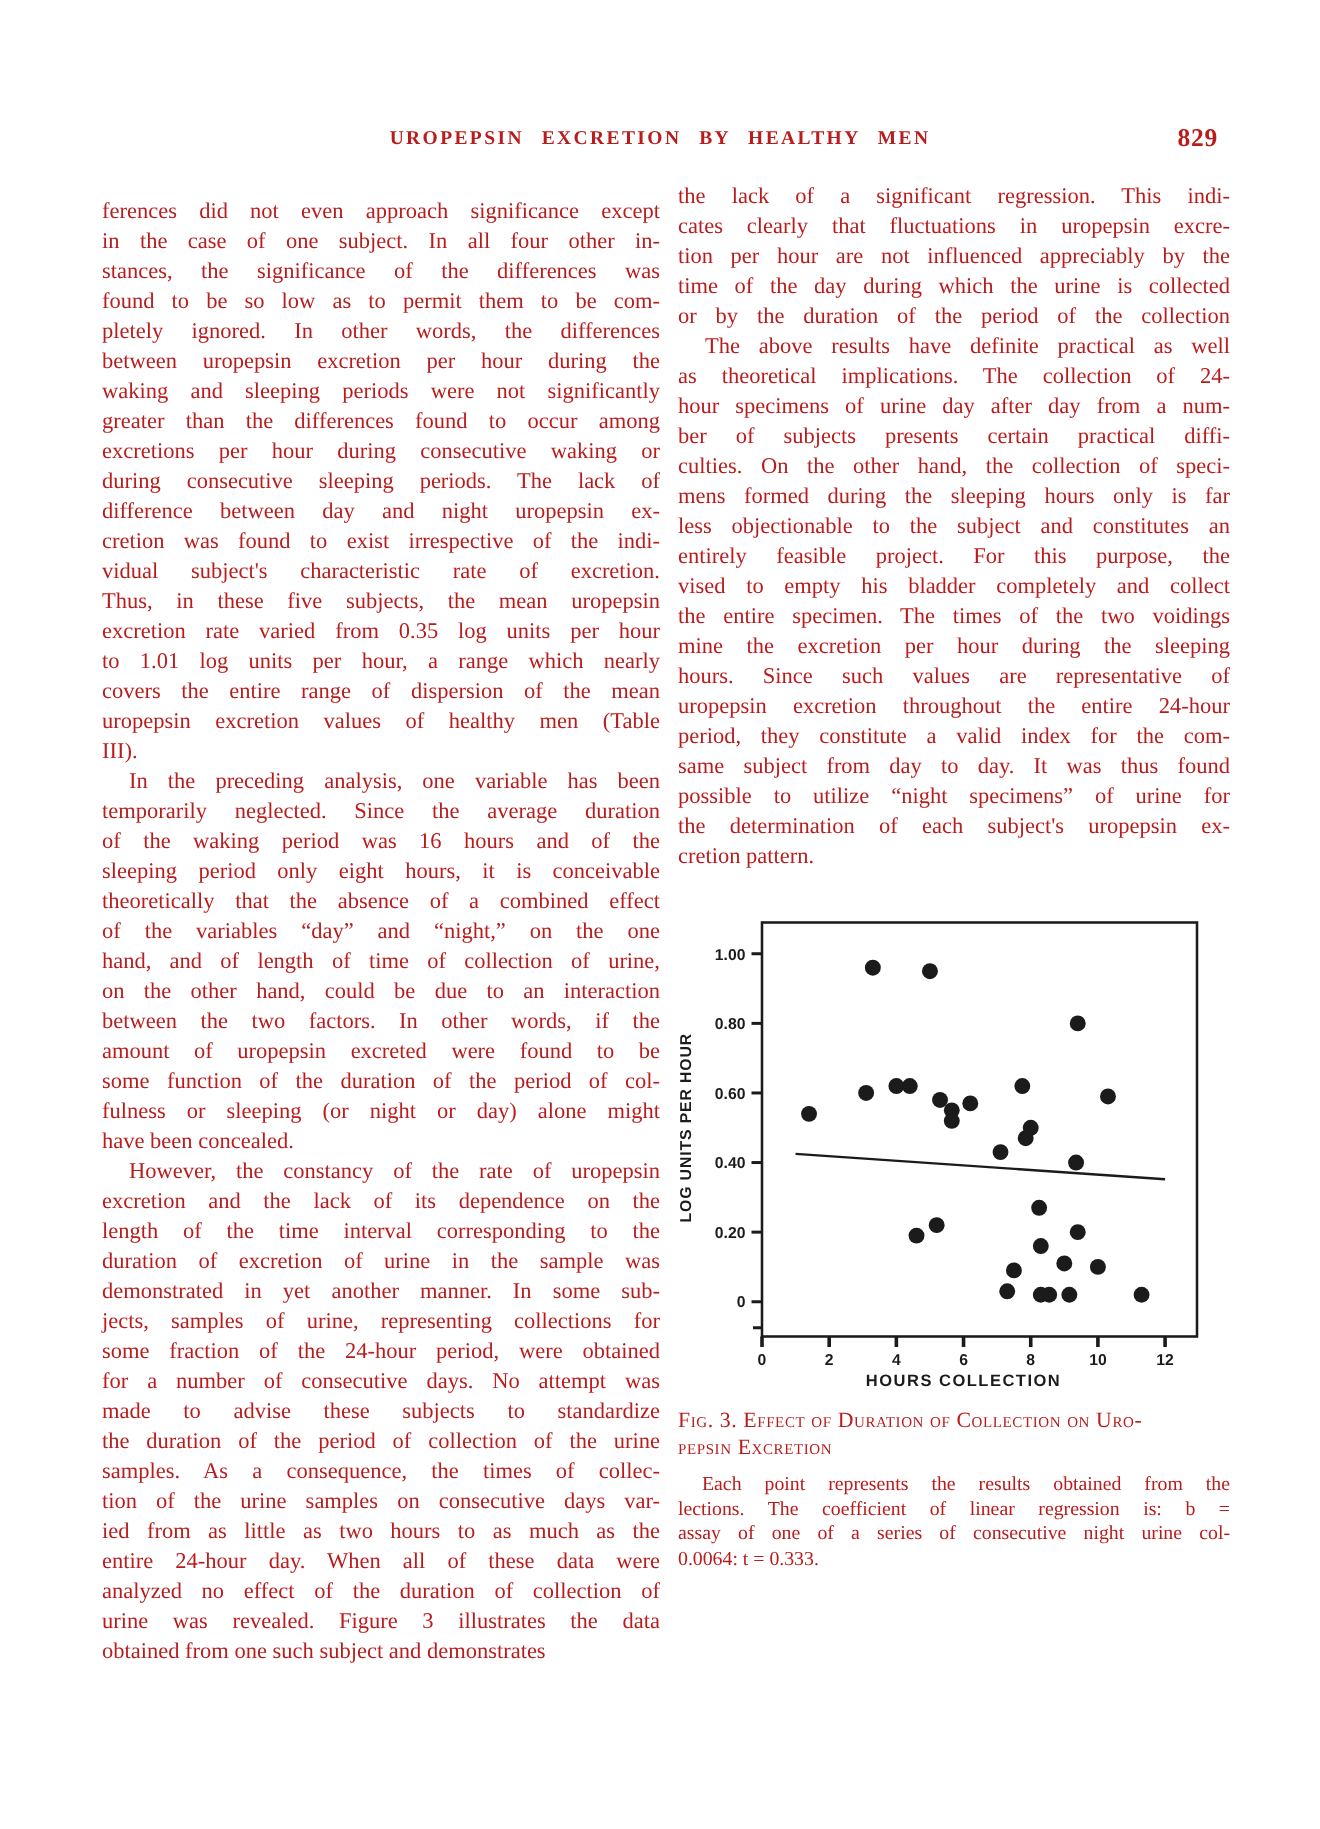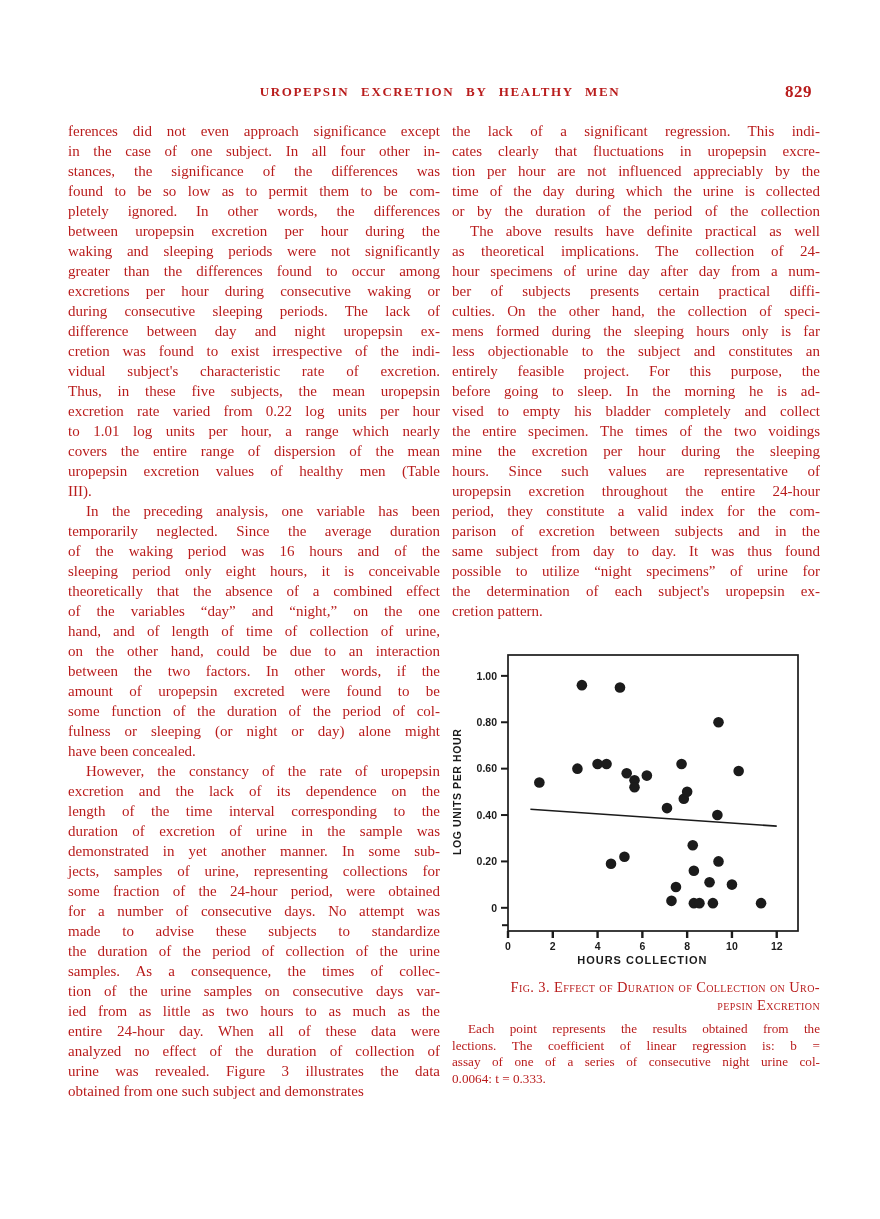--- a/index.html
+++ b/index.html
@@ -16,31 +16,31 @@
   #running-title{
     display:block;text-align:center;
     font-size:13px;font-weight:bold;letter-spacing:1.6px;word-spacing:7px;
   }
   #page-number{
     position:absolute;right:0;top:-2px;
     font-size:17px;font-weight:bold;letter-spacing:.5px;
   }
   
   .col{position:absolute;top:121px;font-size:15px;line-height:20px;}
-  #left-col{left:68px;width:372px;}
+  #left-col{left:68px;width:372px;margin-top:10px;}
   #right-col{left:452px;width:368px;}
   .para{margin:0;}
   .tline{text-align:justify;text-align-last:justify;white-space:normal;}
   .tline.last{text-align-last:left;}
   .tline.first-indent{text-indent:18px;}
   
   #figure-3{margin-top:30px;}
   #figure-3 svg{display:block;}
   #fig-caption-title{
-    margin-top:11px;text-align:right;
+    margin-top:11px;text-align:left;
     font-variant:small-caps;font-size:14.5px;line-height:18px;letter-spacing:.4px;
   }
   #fig-caption-body{
     margin-top:7px;font-size:13.2px;line-height:16.5px;
   }
   #fig-caption-body .tline.first-indent{text-indent:16px;}
 </style>
 </head>
 <body>
 
@@ -60,21 +60,21 @@
         <div class="tline">pletely ignored.  In other words, the differences</div>
         <div class="tline">between uropepsin excretion per hour during the</div>
         <div class="tline">waking and sleeping periods were not significantly</div>
         <div class="tline">greater than the differences found to occur among</div>
         <div class="tline">excretions per hour during consecutive waking or</div>
         <div class="tline">during consecutive sleeping periods.  The lack of</div>
         <div class="tline">difference between day and night uropepsin ex-</div>
         <div class="tline">cretion was found to exist irrespective of the indi-</div>
         <div class="tline">vidual subject's characteristic rate of excretion.</div>
         <div class="tline">Thus, in these five subjects, the mean uropepsin</div>
-        <div class="tline">excretion rate varied from 0.22 log units per hour</div>
+        <div class="tline">excretion rate varied from 0.35 log units per hour</div>
         <div class="tline">to 1.01 log units per hour, a range which nearly</div>
         <div class="tline">covers the entire range of dispersion of the mean</div>
         <div class="tline">uropepsin excretion values of healthy men (Table</div>
         <div class="tline last">III).</div>
       </div>
       <div class="para">
         <div class="tline first-indent">In the preceding analysis, one variable has been</div>
         <div class="tline">temporarily neglected.  Since the average duration</div>
         <div class="tline">of the waking period was 16 hours and of the</div>
         <div class="tline">sleeping period only eight hours, it is conceivable</div>
@@ -120,28 +120,26 @@
       </div>
       <div class="para">
         <div class="tline first-indent">The above results have definite practical as well</div>
         <div class="tline">as theoretical implications.  The collection of 24-</div>
         <div class="tline">hour specimens of urine day after day from a num-</div>
         <div class="tline">ber of subjects presents certain practical diffi-</div>
         <div class="tline">culties.  On the other hand, the collection of speci-</div>
         <div class="tline">mens formed during the sleeping hours only is far</div>
         <div class="tline">less objectionable to the subject and constitutes an</div>
         <div class="tline">entirely feasible project.  For this purpose, the</div>
-        <div class="tline">before going to sleep.  In the morning he is ad-</div>
         <div class="tline">vised to empty his bladder completely and collect</div>
         <div class="tline">the entire specimen.  The times of the two voidings</div>
         <div class="tline">mine the excretion per hour during the sleeping</div>
         <div class="tline">hours.  Since such values are representative of</div>
         <div class="tline">uropepsin excretion throughout the entire 24-hour</div>
         <div class="tline">period, they constitute a valid index for the com-</div>
-        <div class="tline">parison of excretion between subjects and in the</div>
         <div class="tline">same subject from day to day.  It was thus found</div>
         <div class="tline">possible to utilize “night specimens” of urine for</div>
         <div class="tline">the determination of each subject's uropepsin ex-</div>
         <div class="tline last">cretion pattern.</div>
       </div>
       <div id="figure-3">
       <div id="chart-host">
           <svg width="352" height="316">
             <rect x="56" y="4" width="290" height="276" fill="none" stroke="#1b1b1b" stroke-width="1.7"></rect>
             <line x1="49" y1="256.8067226890756" x2="56" y2="256.8067226890756" stroke="#1b1b1b" stroke-width="2"></line>

